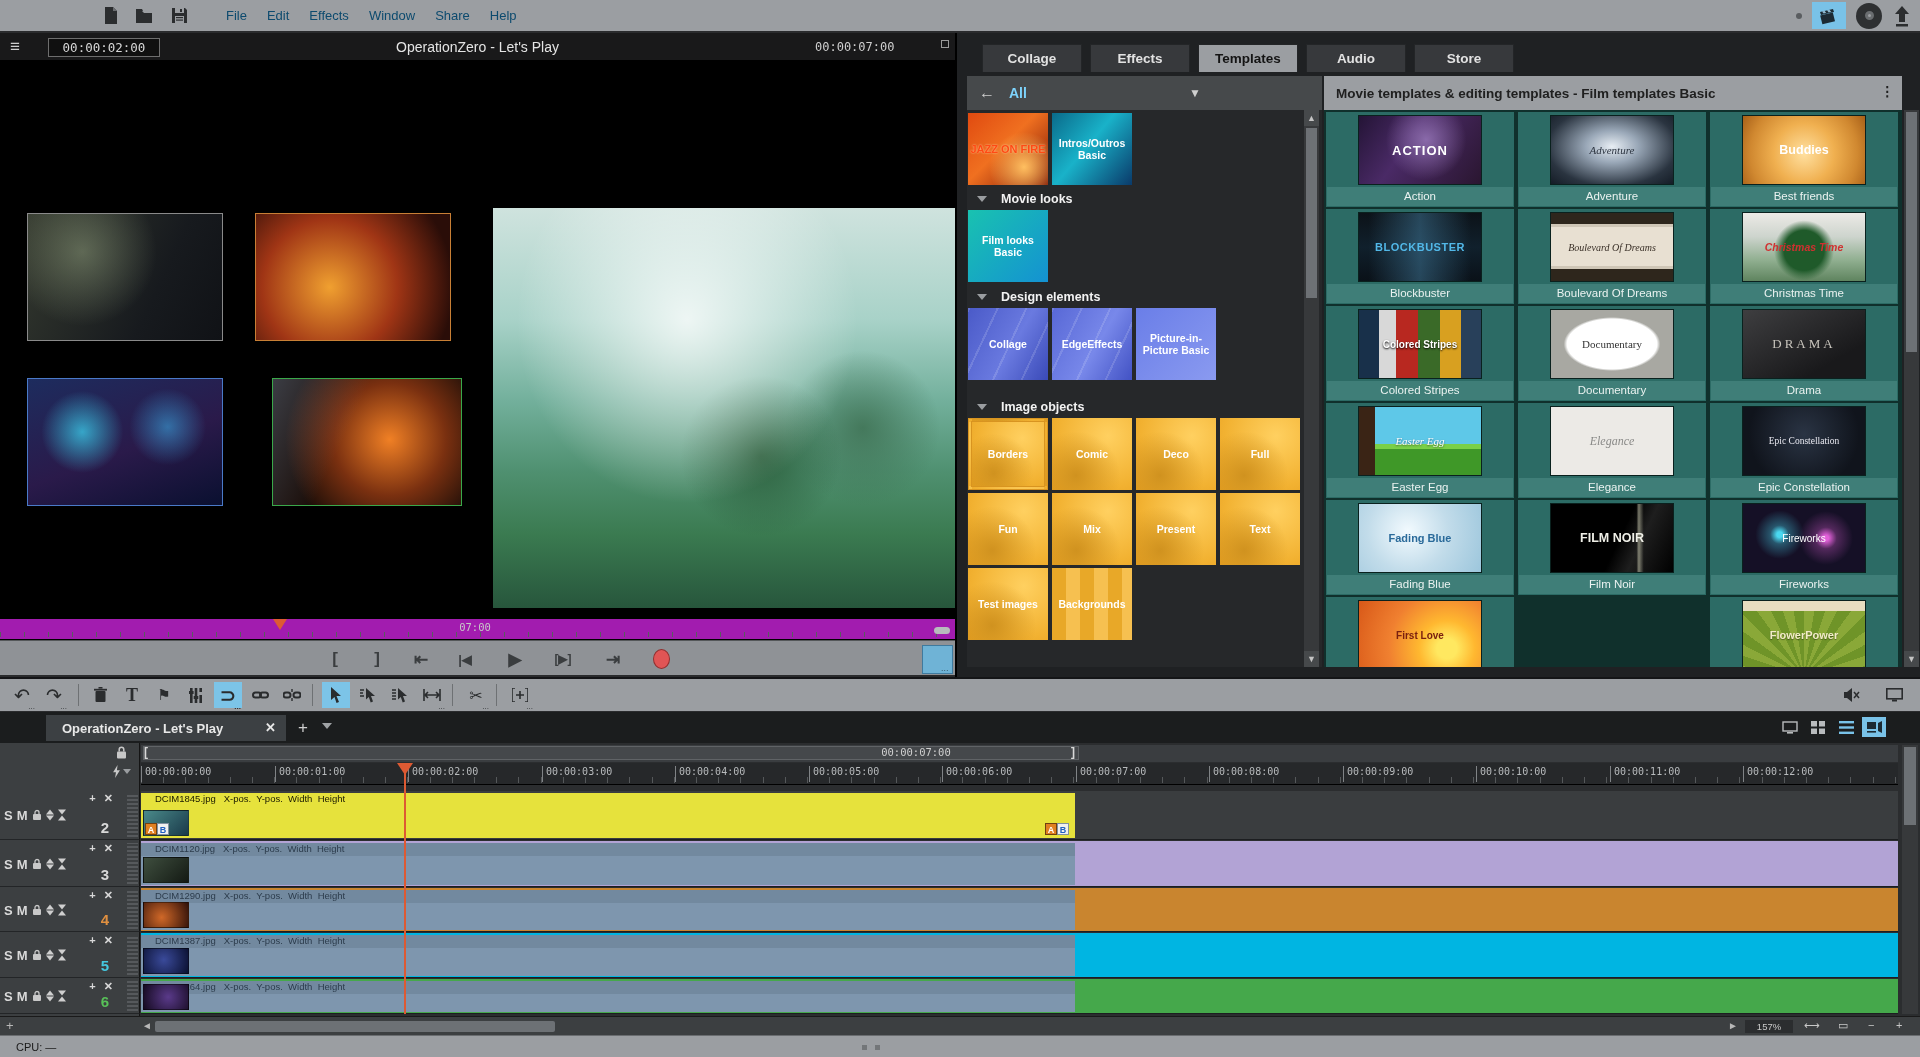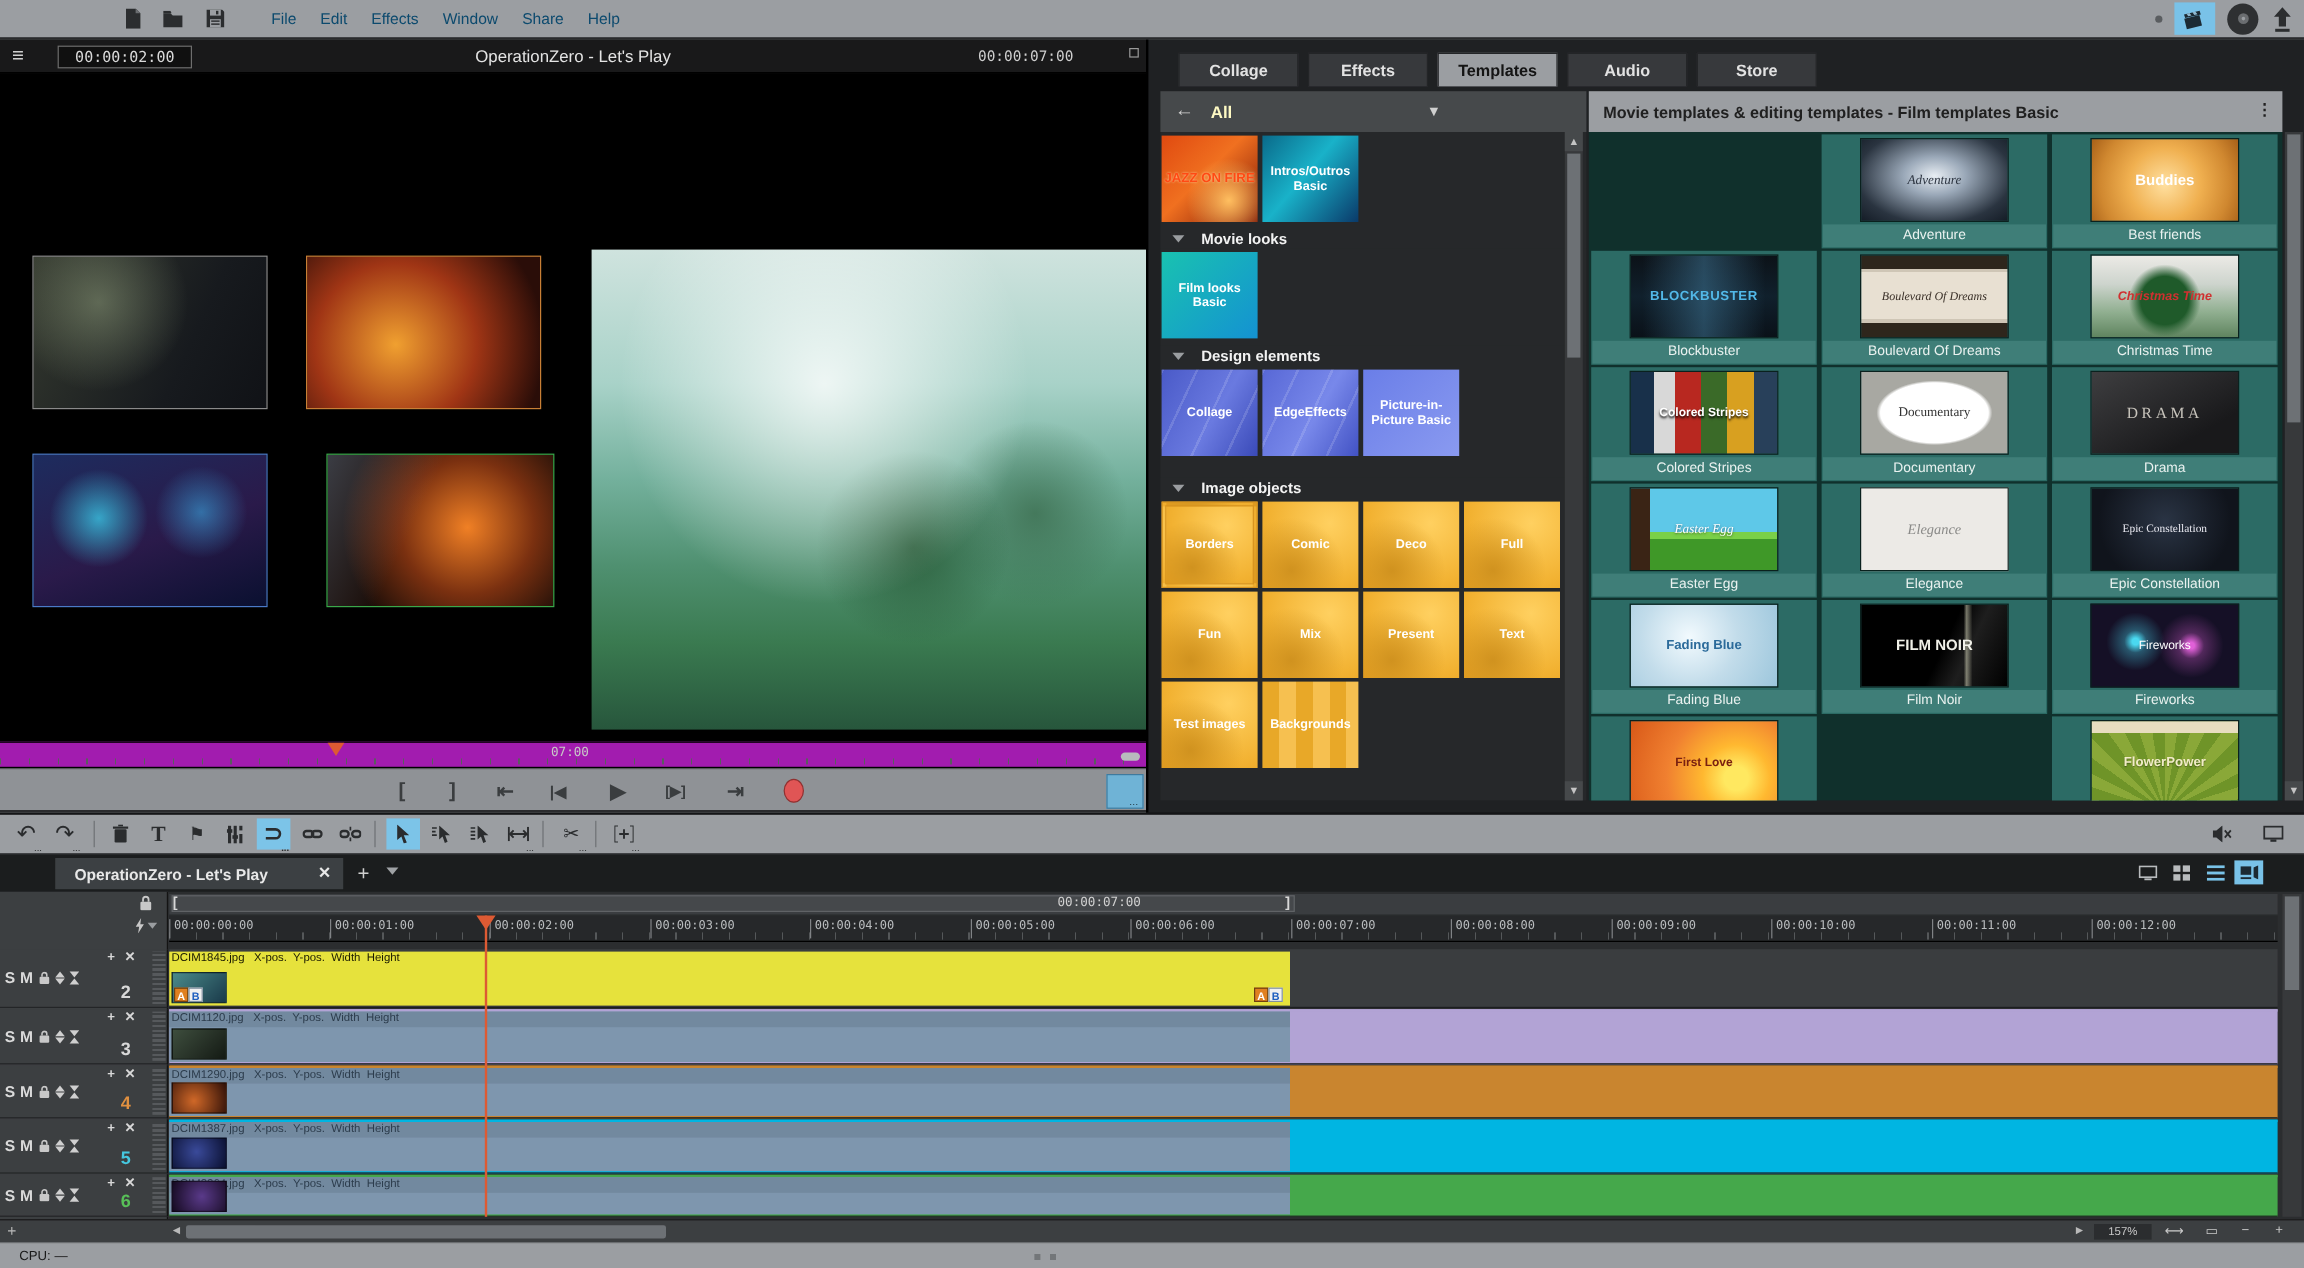--- a/index.html
+++ b/index.html
@@ -62,21 +62,21 @@
 
   
   .rpanel{left:955px;top:33px;width:965px;height:644px;background:#1f2123;border-left:2px solid #000}
   .tabrow{position:absolute;left:25px;top:11px;display:flex;gap:8px}
   .tab{width:100px;height:28px;background:var(--tab);color:#e2e2e2;font-size:13.5px;font-weight:bold;
        display:flex;align-items:center;justify-content:center;border:1px solid #232527;border-bottom:none;cursor:pointer}
   .tab.active{background:var(--bar);color:#141414}
 
   .lphead{position:absolute;left:10px;top:43px;width:355px;height:34px;background:#46494b;display:flex;align-items:center}
   .backarr{margin-left:12px;font-size:16px;color:#cfcfcf;cursor:pointer}
-  .lphead .flt{margin-left:14px;font-size:14px;font-weight:bold;color:#fef9c3}
+  .lphead .flt{margin-left:14px;font-size:14px;font-weight:bold;color:#7dd3fc}
   .lpchev{position:absolute;left:222px;top:10px;font-size:12px;color:#cfcfcf;cursor:pointer}
   .lpbody{position:absolute;left:10px;top:77px;width:355px;height:557px;background:var(--panel);overflow:hidden}
   .ltile{position:absolute;width:80px;height:72px;display:flex;align-items:center;justify-content:center;text-align:center;
          font-size:10.5px;font-weight:bold;color:#fff;cursor:pointer;padding:2px;line-height:1.15}
   .lt-jazz{background:radial-gradient(circle at 70% 75%,#ffbf60,transparent 45%),linear-gradient(135deg,#e04a10,#f07020 45%,#7a1505)}
   .lt-jazz span{color:#ff4a14;text-shadow:0 0 2px #ffd0a0;font-size:11px}
   .lt-intro{background:linear-gradient(130deg,#0a6a8a,#19b2c9 45%,#0a3a6a)}
   .lt-film{background:linear-gradient(135deg,#19c2b0,#1492d2)}
   .lt-blue{background:repeating-linear-gradient(115deg,rgba(255,255,255,.14) 0 2px,transparent 2px 26px),linear-gradient(120deg,#4a5ac8,#6a7ae0 55%,#3a4ab8)}
   .lt-blue2{background:repeating-linear-gradient(115deg,rgba(255,255,255,.14) 0 2px,transparent 2px 26px),linear-gradient(120deg,#5868d6,#7888ea 55%,#4252c4)}
@@ -173,21 +173,21 @@
   .ticon{display:flex;flex-direction:column;align-items:center;justify-content:center;gap:1px;cursor:pointer}
   .triu{width:0;height:0;border-left:4px solid transparent;border-right:4px solid transparent;border-bottom:5px solid #cfcfcf}
   .trid{width:0;height:0;border-left:4px solid transparent;border-right:4px solid transparent;border-top:5px solid #cfcfcf}
   .pxg{position:absolute;right:26px;top:2px;display:flex;gap:8px}
   .pxg span{font-size:11px;color:#d8d8d8;font-weight:bold;cursor:pointer;line-height:11px}
   .tnum{position:absolute;right:30px;bottom:3px;font-size:15px;font-weight:bold;color:#d8d8d8}
   .grip{position:absolute;right:1px;top:2px;bottom:2px;width:11px;
         background:repeating-linear-gradient(0deg,#56595c 0 2px,var(--hdr) 2px 4px)}
   .tbody{position:absolute;left:141px;top:0;right:22px;height:100%;border-bottom:1px solid #1c1e20}
   .clip{position:absolute;left:0;top:2px;bottom:1px;width:934px}
-  .cliptitle{position:absolute;left:0;top:0;width:100%;height:13px;font-size:9.5px;white-space:pre;overflow:hidden;padding-left:2px}
+  .cliptitle{position:absolute;left:0;top:0;width:100%;height:13px;font-size:9.5px;white-space:pre;overflow:hidden;padding-left:14px}
   .clipthumb{position:absolute;left:2px;bottom:2px;width:46px;height:26px;border:1px solid rgba(0,0,0,.5)}
   .ab{position:absolute;bottom:3px;display:flex}
   .ab b{width:12px;height:12px;font-size:9px;text-align:center;line-height:12px;display:block;border:1px solid #704010}
   .ab .a{background:#e08020;color:#fff}
   .ab .b{background:#f0f0f0;color:#2060c0;border-color:#8090a0}
   .ph-line{position:absolute;left:404px;top:20px;width:2px;height:251px;background:var(--ph);z-index:30}
   .ph-tri{position:absolute;left:397px;top:20px;width:0;height:0;border-left:8px solid transparent;border-right:8px solid transparent;border-top:12px solid var(--ph);z-index:31}
 
   
   .hscroll{left:0;top:1016px;width:1920px;height:19px;background:#3c3f41;border-top:1px solid #1a1a1a}
@@ -375,20 +375,26 @@
     <span class="sbtn" style="top:0">▲</span>
     <span class="thumb" style="top:18px;height:170px"></span>
     <span class="sbtn" style="bottom:0">▼</span>
   </div>
 
   <div class="gphead">
     <span>Movie templates &amp; editing templates - Film templates Basic</span>
     <span class="kebab">⋮</span>
   </div>
   <div class="gpbody">
+    <div class="gtile" style="left:2px;top:2px">
+      <div class="gthumb t0">
+          <span class="tt0">ACTION</span>
+        </div>
+      <div class="glabel">Action</div>
+      </div>
     <div class="gtile" style="left:194px;top:2px">
       <div class="gthumb t1">
           <span class="tt1">Adventure</span>
         </div>
       <div class="glabel">Adventure</div>
       </div>
     <div class="gtile" style="left:386px;top:2px">
       <div class="gthumb t2">
           <span class="tt2">Buddies</span>
         </div>

